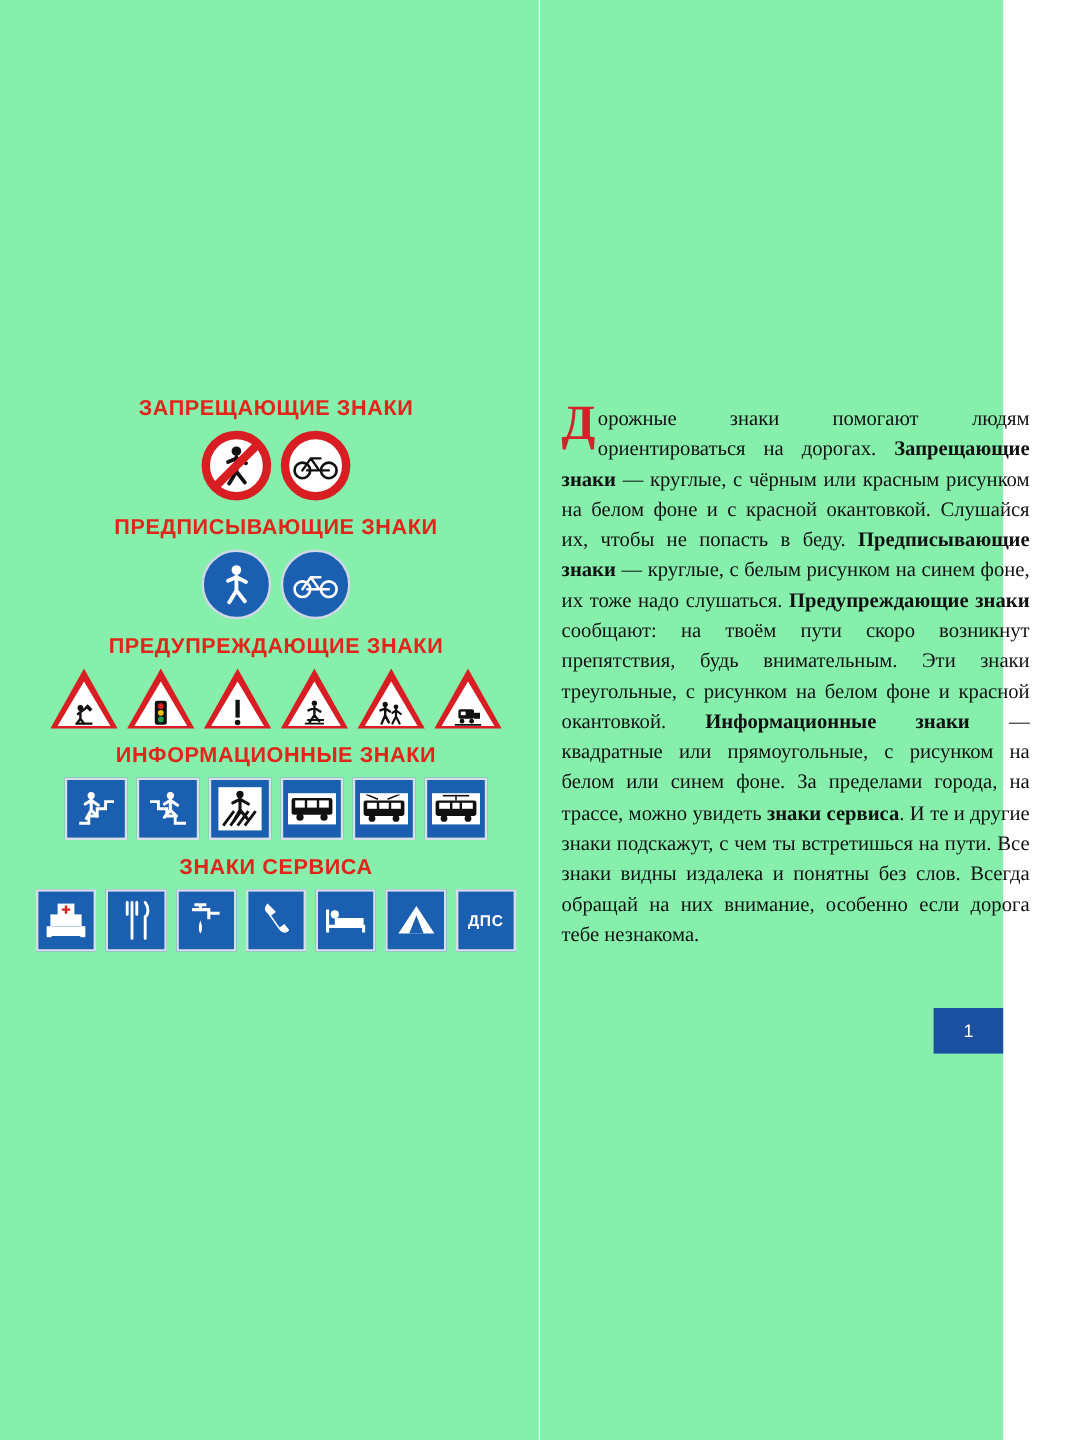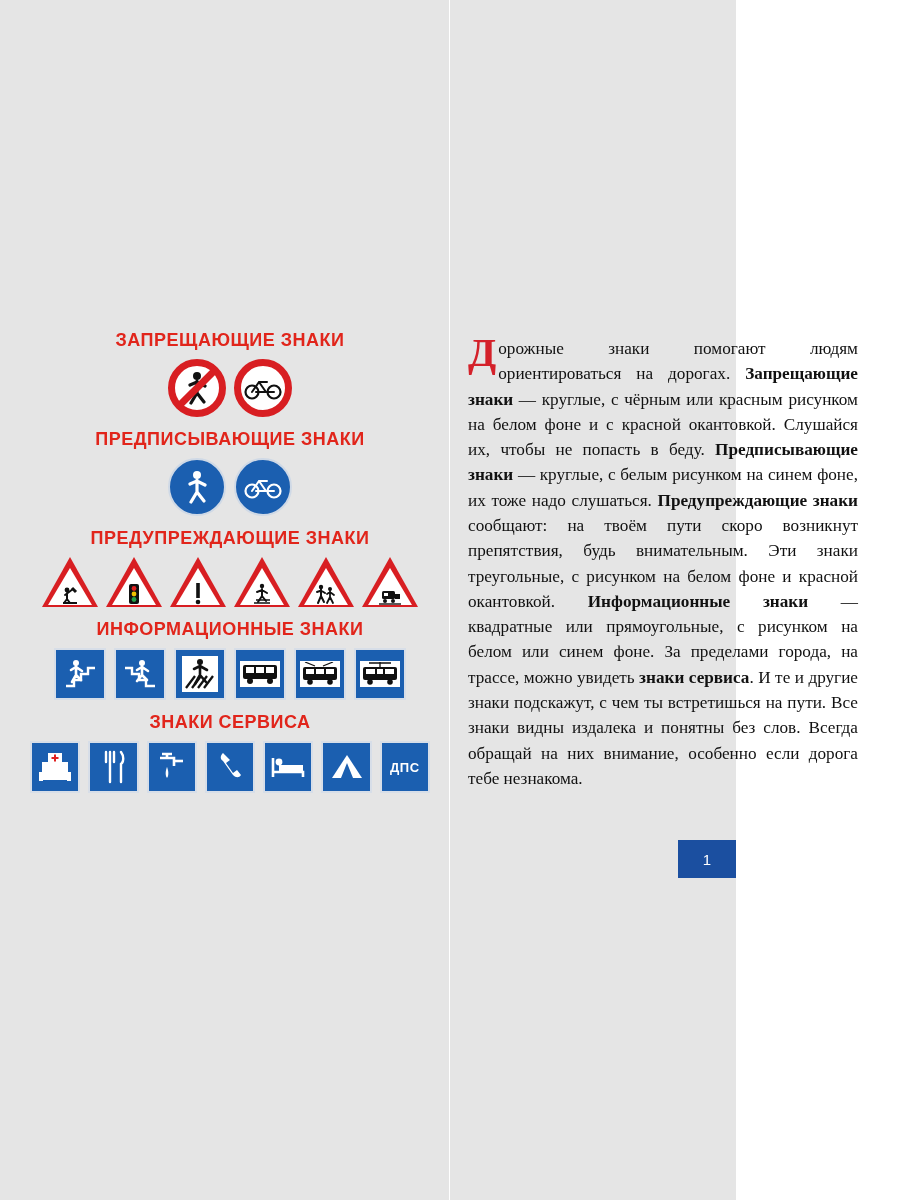--- a/index.html
+++ b/index.html
@@ -10,22 +10,22 @@
   body {
     width: 900px;
     height: 1200px;
     position: relative;
     font-family: "Liberation Serif", serif;
     overflow: hidden;
   }
   .page {
     position: absolute;
     left: 0; top: 0;
-    width: 736px; height: 1200px;
-    background: #e5e5e5;
+    width: 836px; height: 1200px;
+    background: #86efac;
   }
   
   .left-col {
     position: absolute;
     left: 30px;
     top: 330px;
     width: 400px;
   }
   .sec-title {
     text-align: center;

